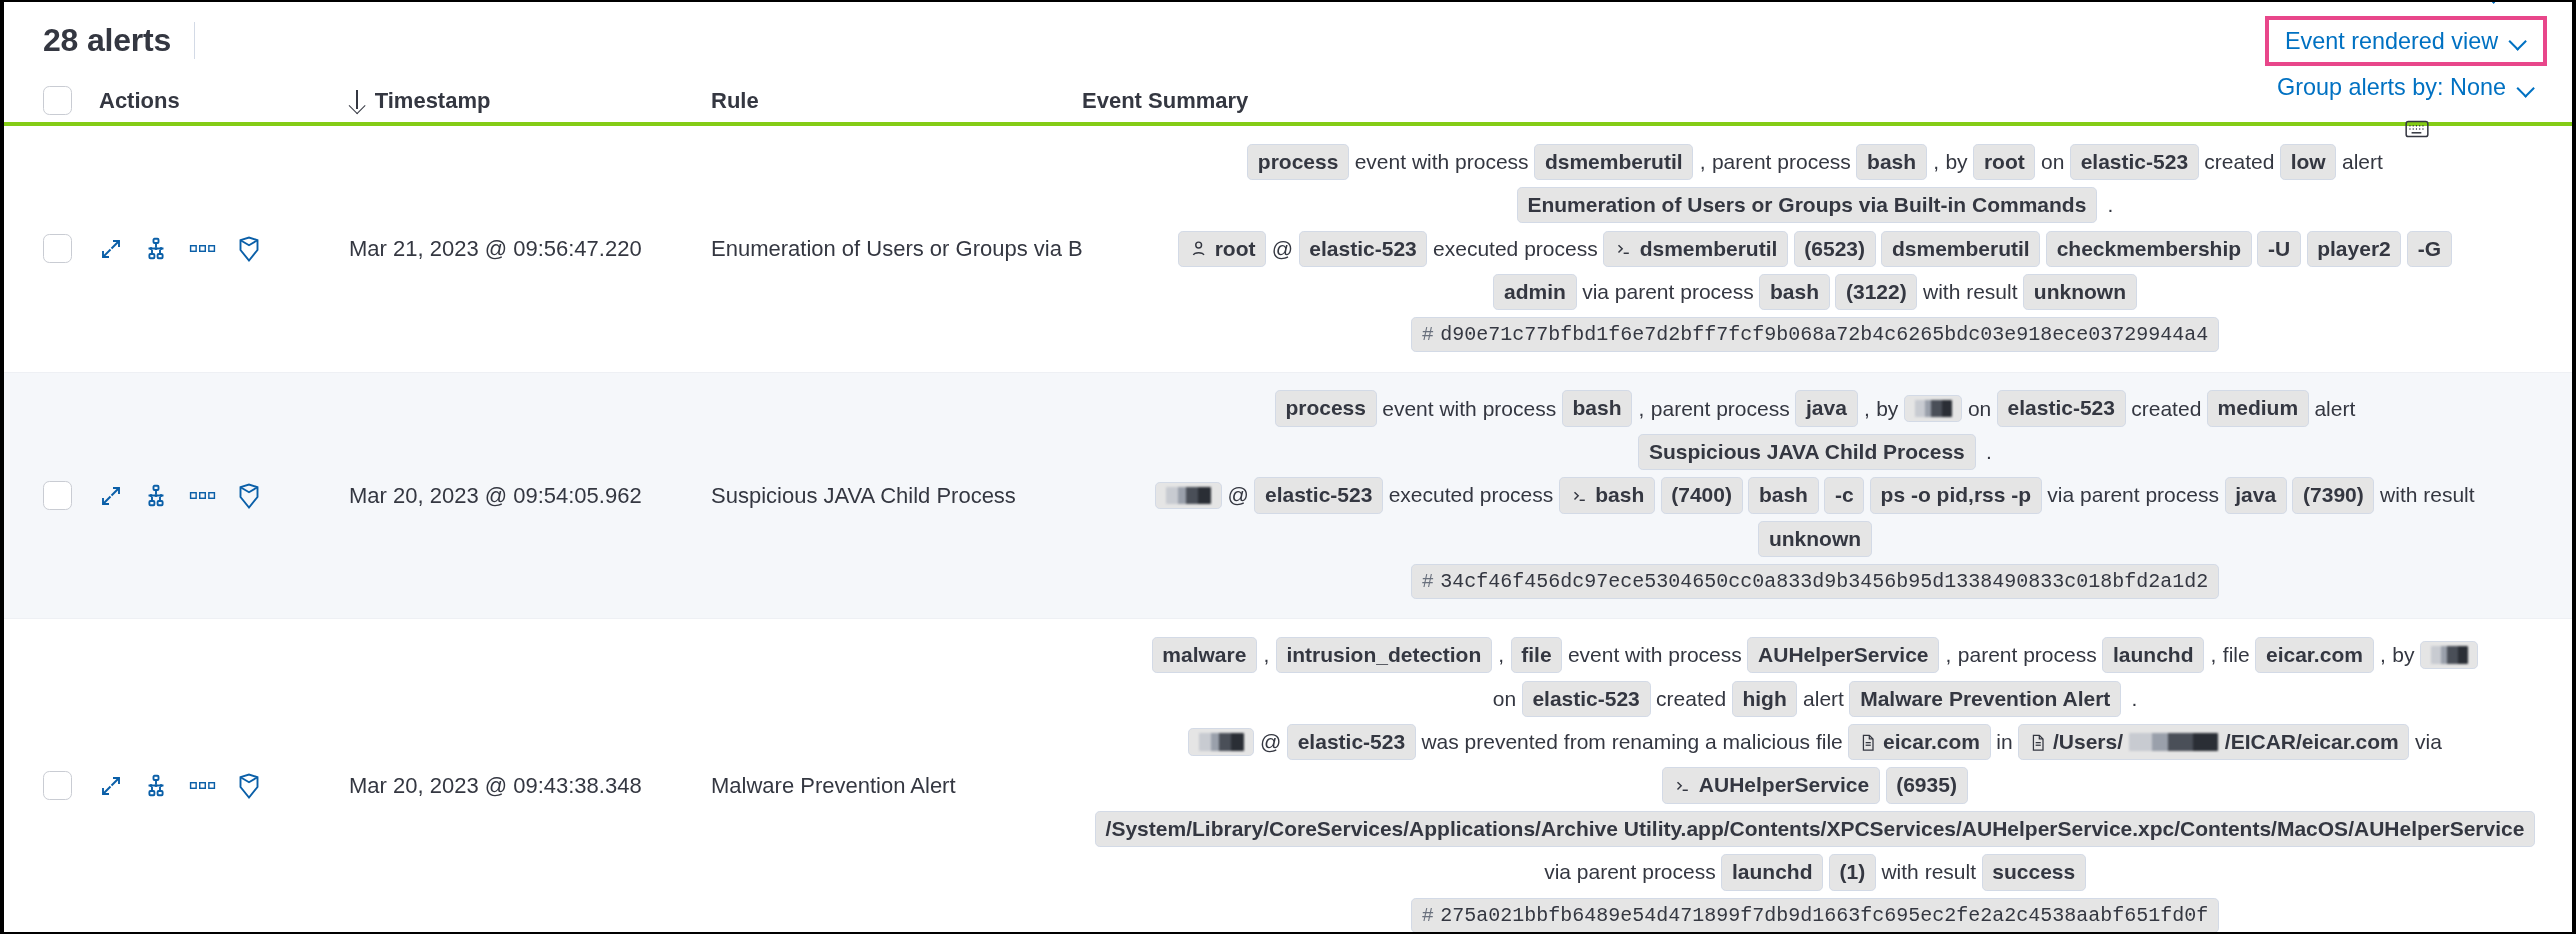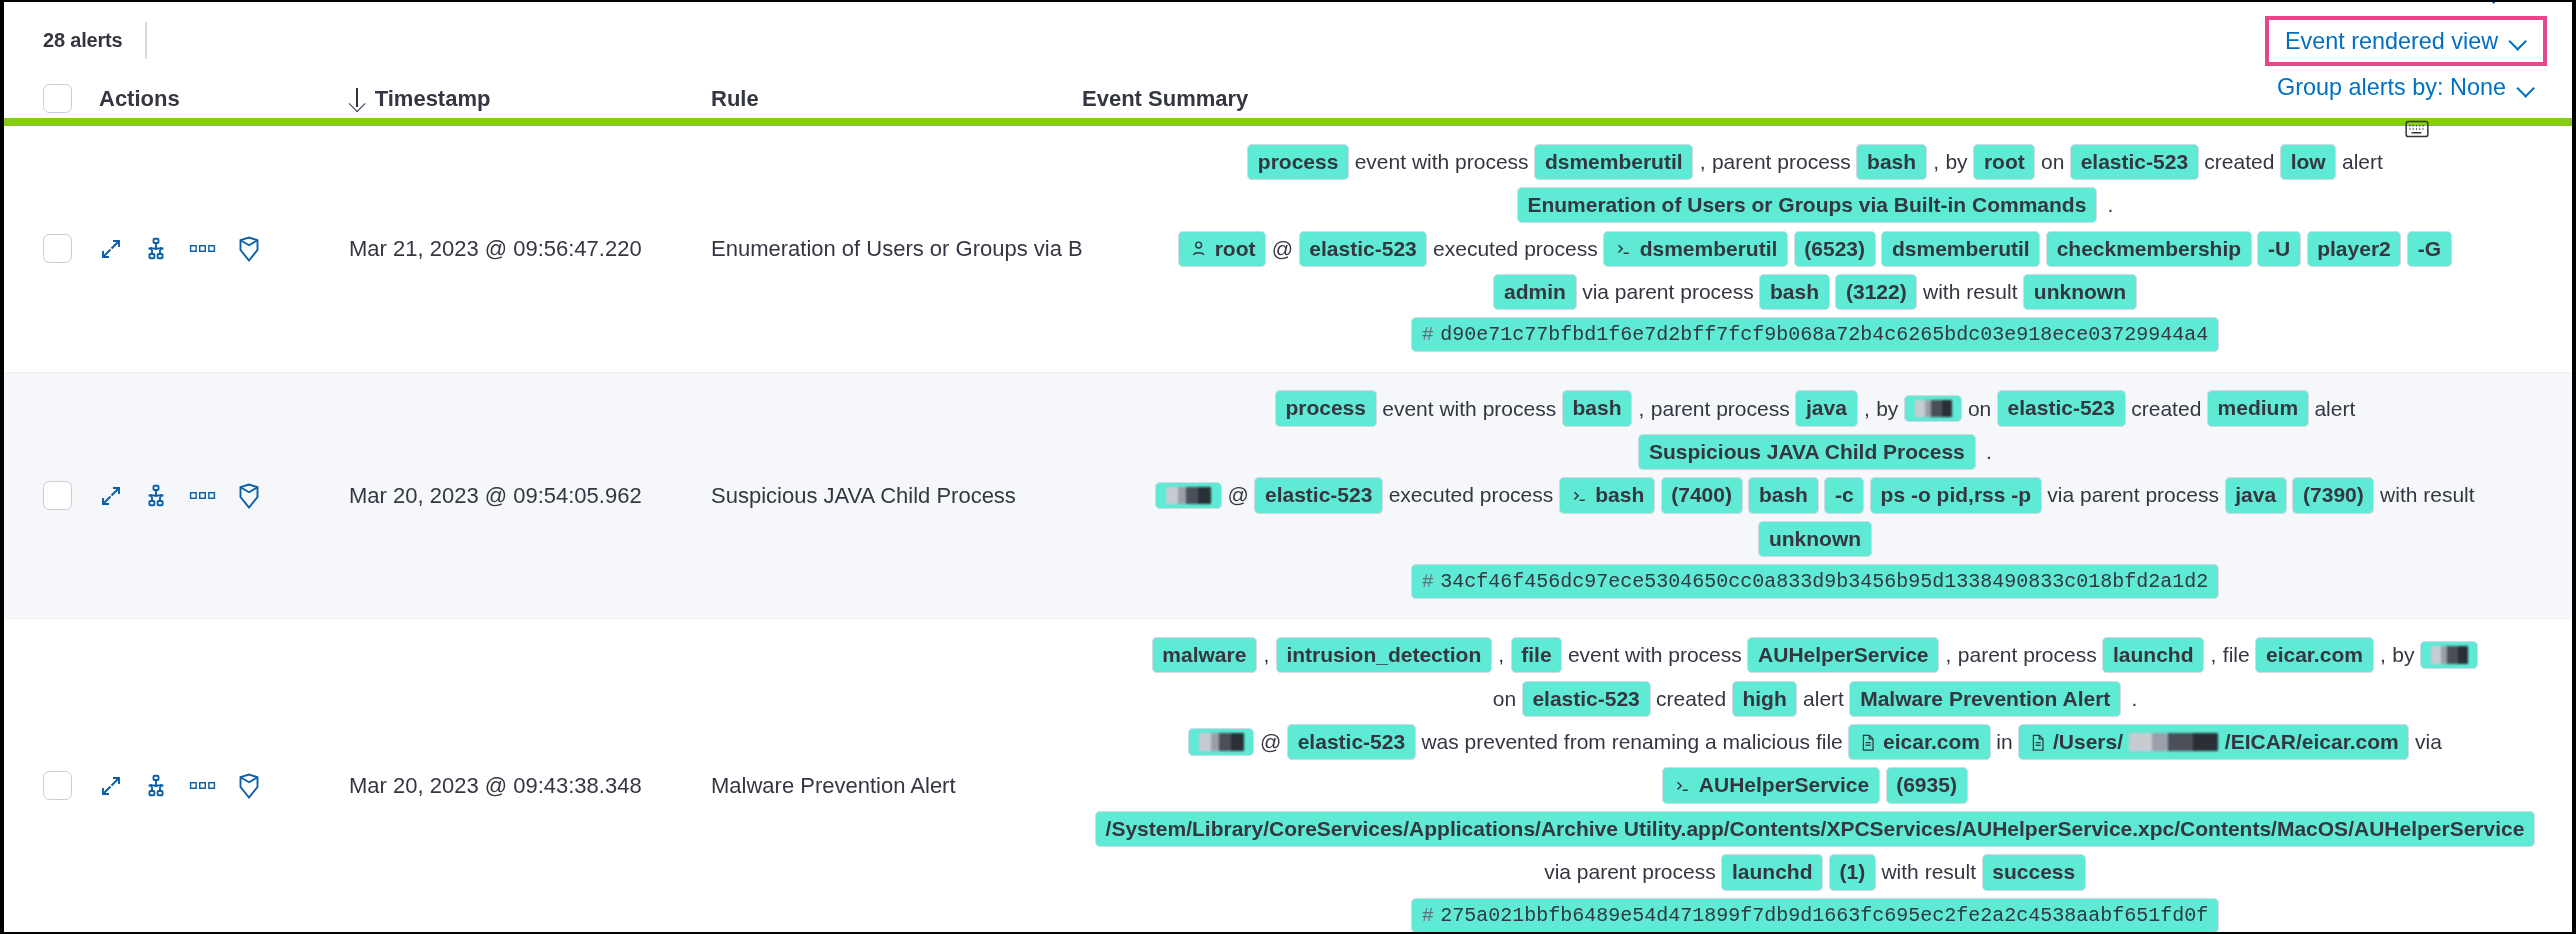--- a/index.html
+++ b/index.html
@@ -23,21 +23,21 @@
 
   
   .toolbar {
     position: relative;
     height: 77px;
     display: flex;
     align-items: center;
     padding: 0 22.6px 0 39px;
   }
   .alert-count {
-    font-size: 20px;
+    font-size: 32px;
     font-weight: 700;
     color: #343741;
     letter-spacing: -0.2px;
   }
   .vsep {
     width: 1.6px; height: 37px;
     background: #d3dae6;
     margin-left: 22.6px;
   }
   .toolbar-right {
@@ -87,21 +87,21 @@
     padding: 4.8px 11.3px;
   }
   .highlight-box .tb-btn { padding: 3.2px 4.8px; }
 
   
   .thead {
     display: flex;
     align-items: center;
     height: 47px;
     padding: 0 0 0 39px;
-    border-bottom: 8px solid #84cc16;
+    border-bottom: 4px solid #84cc16;
   }
   .th {
     font-size: 22px;
     font-weight: 700;
     color: #343741;
     display: flex;
     align-items: center;
     gap: 9.7px;
   }
   .cb {
@@ -193,21 +193,21 @@
   }
   .txt {
     font-size: 21px;
     color: #343741;
     white-space: nowrap;
   }
   .chip {
     display: inline-flex;
     align-items: center;
     gap: 6.4px;
-    background: #5eead4;
+    background: #e5e5e5;
     border: 0.8px solid #d3dae6;
     border-radius: 4.8px;
     padding: 4px 9.7px;
     font-size: 21px;
     font-weight: 700;
     color: #343741;
     white-space: nowrap;
     line-height: 1.25;
     cursor: pointer;
   }

